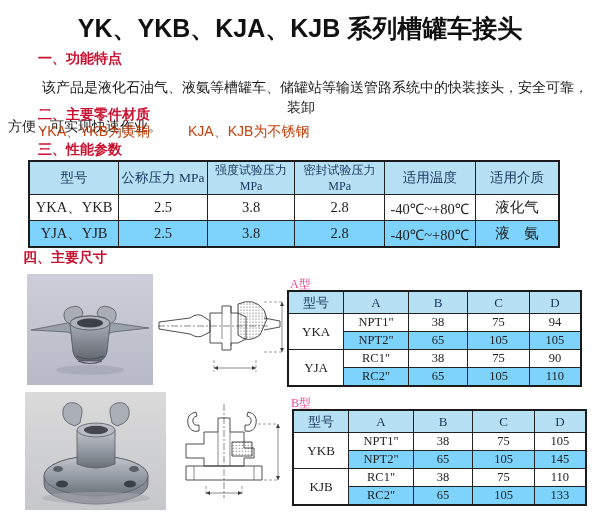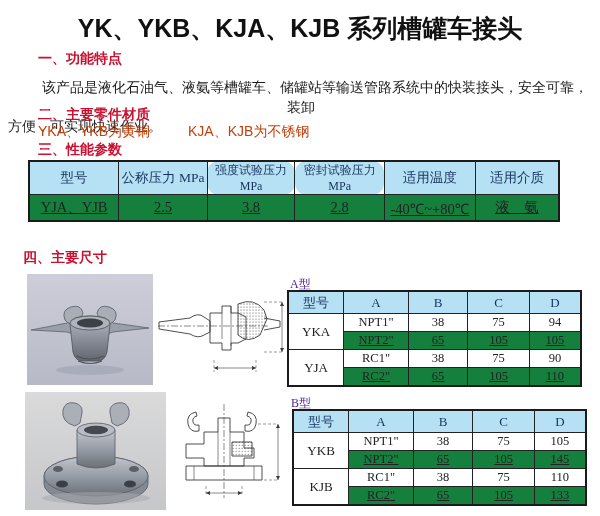--- a/index.html
+++ b/index.html
@@ -43,28 +43,28 @@
   }
   .perf-table th,.perf-table td{
     border:1px solid #222;
     text-align:center;vertical-align:middle;
     padding:0;
   }
   .perf-table th{
     background:#b6e0f3;
     height:27px;font-size:13.5px;font-weight:normal;color:#17345e;
   }
-  .perf-table th.small{font-size:12px;border-radius:12px;}
+  .perf-table th.small{font-size:12px;}
   .perf-table td{height:25px;font-size:14.5px;color:#222;}
-  .row-yellow td{background:#15803d;text-decoration:underline;}
+  .row-yellow td{background:#7dd3fc;}
   .row-white td{background:#ffffff;}
 
   
   .dim-label{
-    font-size:12px;color:#4c1d95;font-family:"Liberation Serif", serif;
+    font-size:12px;color:#ec4899;font-family:"Liberation Serif", serif;
   }
   .label-a{left:290px;top:276px;}
   .label-b{left:291px;top:395px;}
   .dim-table{
     width:295px;
     border:2px solid #1b1b1b;
     font-family:"Liberation Serif", serif;
   }
   .table-a{left:287px;top:290px;}
   .table-b{left:292px;top:409px;}
@@ -112,20 +112,28 @@
   </colgroup>
   <tbody>
   <tr>
     <th>型号</th>
     <th>公称压力 MPa</th>
     <th class="small">强度试验压力MPa</th>
     <th class="small">密封试验压力MPa</th>
     <th>适用温度</th>
     <th>适用介质</th>
   </tr>
+  <tr class="row-white">
+    <td>YKA、YKB</td>
+    <td>2.5</td>
+    <td>3.8</td>
+    <td>2.8</td>
+    <td>-40℃~+80℃</td>
+    <td>液化气</td>
+  </tr>
   <tr class="row-yellow">
     <td>YJA、YJB</td>
     <td>2.5</td>
     <td>3.8</td>
     <td>2.8</td>
     <td>-40℃~+80℃</td>
     <td>液　氨</td>
   </tr>
   </tbody>
 </table>

